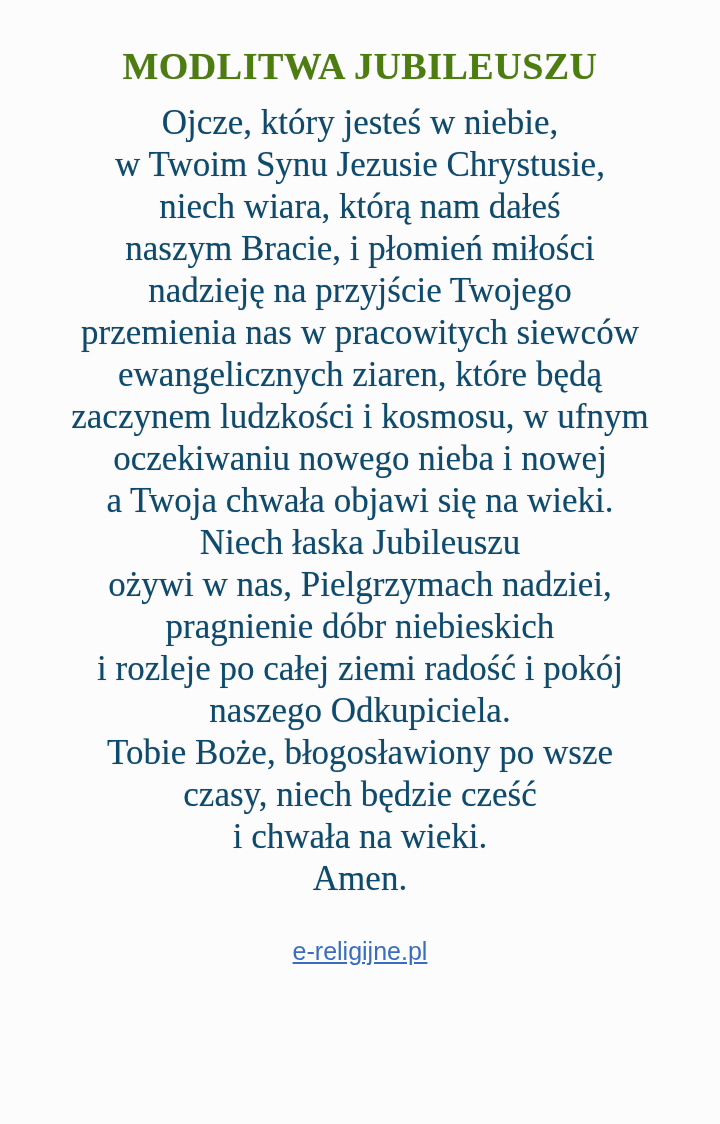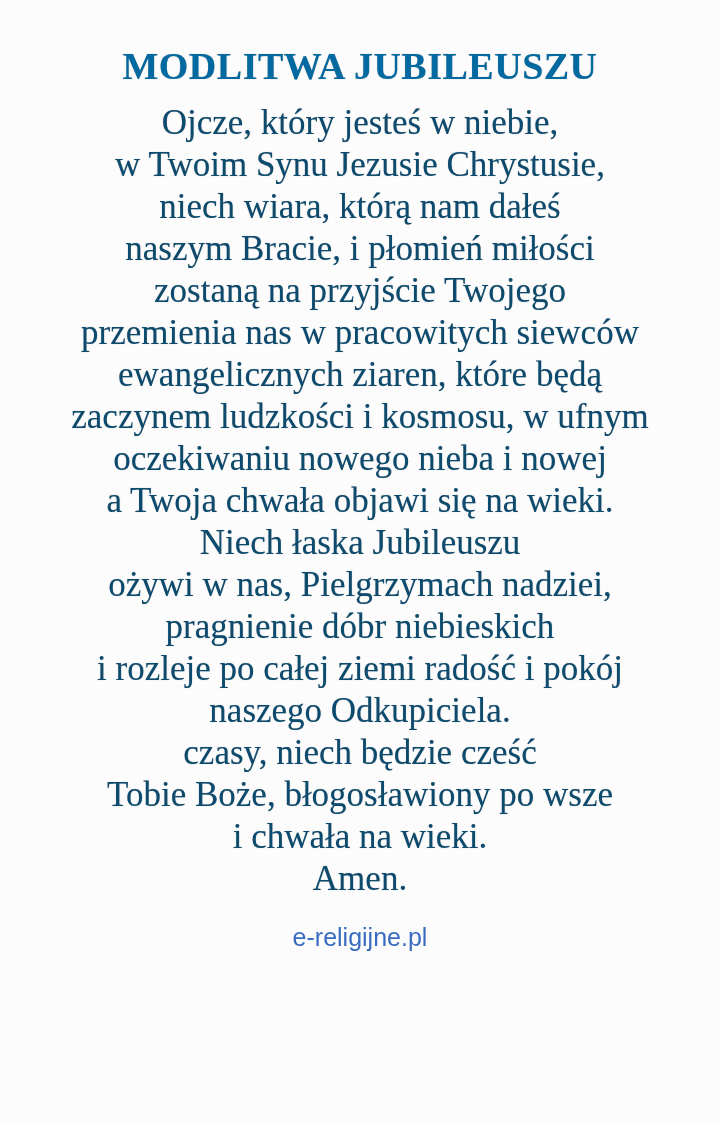--- a/index.html
+++ b/index.html
@@ -17,69 +17,70 @@
   .card {
     padding-top: 44px;
     text-align: center;
   }
   .prayer-title {
     margin: 0 0 14px 0;
     font-family: "Liberation Serif", serif;
     font-weight: bold;
     font-size: 38px;
     line-height: 44px;
-    color: #0369a1;
+    color: #4d7c0f;
     letter-spacing: 0.5px;
     text-shadow: 0 0 1px rgba(20,20,20,0.35);
   }
   .prayer-body {
     margin: 0 auto;
     width: 700px;
   }
   .prayer-line {
     font-size: 35px;
     line-height: 42px;
     color: #0c4a6e;
     white-space: nowrap;
     text-shadow: 0 0 1px rgba(30,30,30,0.35);
   }
   .watermark {
-    margin-top: 22px;
+    margin-top: 36px;
     font-family: "Liberation Sans", sans-serif;
     font-size: 25px;
     line-height: 30px;
     color: #3a6cc0;
+    text-decoration: underline;
   }
 </style>
 </head>
 <body>
 
 <div class="page">
   <div class="card">
 
     <h1 class="prayer-title">MODLITWA JUBILEUSZU</h1>
 
     <div class="prayer-body">
       <div class="prayer-line">Ojcze, który jesteś w niebie,</div>
       <div class="prayer-line">w Twoim Synu Jezusie Chrystusie,</div>
       <div class="prayer-line">niech wiara, którą nam dałeś</div>
       <div class="prayer-line">naszym Bracie, i płomień miłości</div>
-      <div class="prayer-line">zostaną na przyjście Twojego</div>
+      <div class="prayer-line">nadzieję na przyjście Twojego</div>
       <div class="prayer-line">przemienia nas w pracowitych siewców</div>
       <div class="prayer-line">ewangelicznych ziaren, które będą</div>
       <div class="prayer-line">zaczynem ludzkości i kosmosu, w ufnym</div>
       <div class="prayer-line">oczekiwaniu nowego nieba i nowej</div>
       <div class="prayer-line">a Twoja chwała objawi się na wieki.</div>
       <div class="prayer-line">Niech łaska Jubileuszu</div>
       <div class="prayer-line">ożywi w nas, Pielgrzymach nadziei,</div>
       <div class="prayer-line">pragnienie dóbr niebieskich</div>
       <div class="prayer-line">i rozleje po całej ziemi radość i pokój</div>
       <div class="prayer-line">naszego Odkupiciela.</div>
+      <div class="prayer-line">Tobie Boże, błogosławiony po wsze</div>
       <div class="prayer-line">czasy, niech będzie cześć</div>
-      <div class="prayer-line">Tobie Boże, błogosławiony po wsze</div>
       <div class="prayer-line">i chwała na wieki.</div>
       <div class="prayer-line">Amen.</div>
     </div>
 
     <div class="watermark">e-religijne.pl</div>
 
   </div>
 </div>
 
 </body></html>

